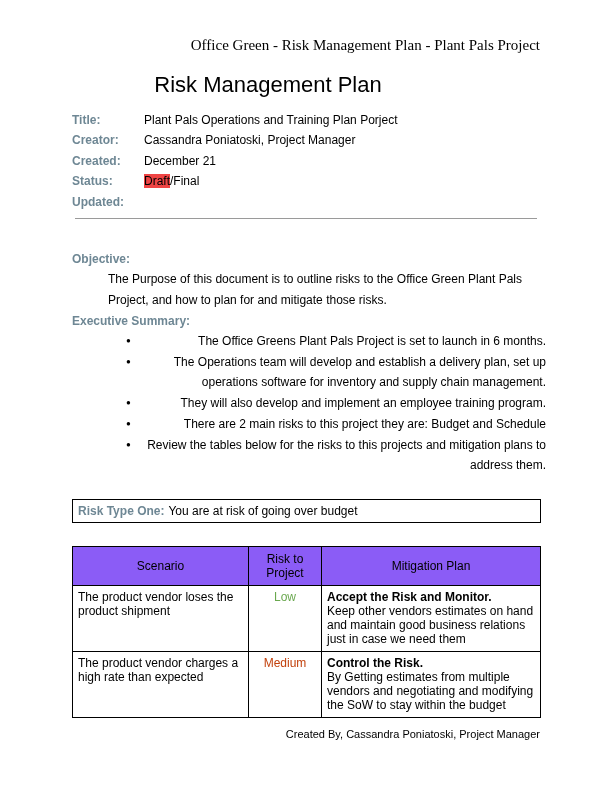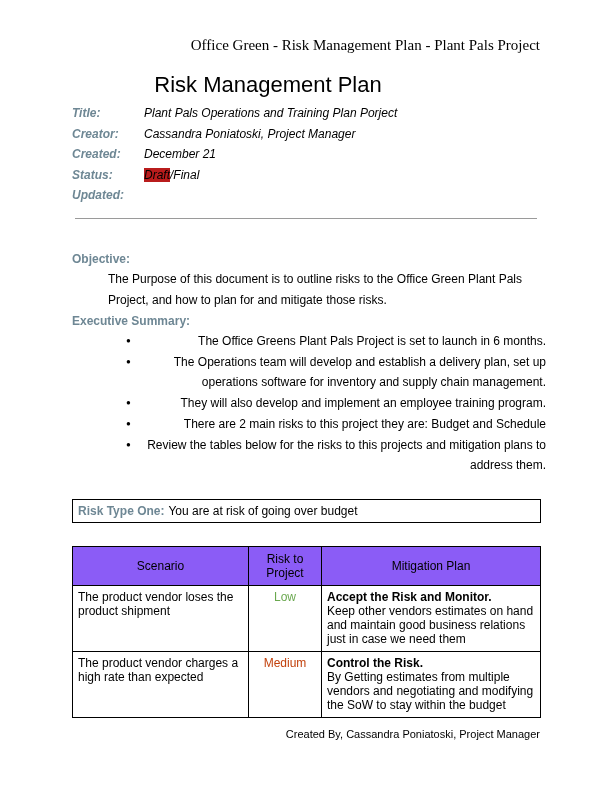--- a/index.html
+++ b/index.html
@@ -2,23 +2,23 @@
 <html><head>
 <meta charset="utf-8">
 <style>
   html, body { margin: 0; padding: 0; background: #ffffff; }
   body { width: 612px; height: 792px; position: relative; overflow: hidden;
          font-family: "Liberation Sans", sans-serif; color: #000; }
   .header { position: absolute; top: 37px; right: 72px; font-size: 15px; font-family: Liberation Serif, serif; }
   .title { position: absolute; top: 72px; left: 0; width: 536px; text-align: center;
            font-size: 22px; }
   .meta { position: absolute; top: 106px; left: 72px; font-size: 12px; }
-  .meta-row { height: 20.6px; display: flex; align-items: flex-start; font-style: italic; }
+  .meta-row { height: 20.6px; display: flex; align-items: flex-end; }
   .meta-label { width: 72px; color: #6e8794; font-weight: bold; }
-  .hl { background: #b91c1c; }
+  .hl { background: #ef4444; }
   .rule { position: absolute; top: 218px; left: 75px; width: 462px; border-top: 1px solid #9a9a9a; }
   .section-label { color: #6e8794; font-weight: bold; font-size: 12px; position: absolute; left: 72px; }
   .objective-text { position: absolute; top: 269px; left: 108px; width: 440px; font-size: 12px; line-height: 21px; }
   .bullets { position: absolute; top: 331px; left: 126px; width: 420px; margin: 0; padding: 0; list-style: none; font-size: 12px; line-height: 20.7px; text-align: right; }
   .bullets li { position: relative; padding-left: 18px; }
   .bullets li::before { content: "●"; position: absolute; left: 0; font-size: 8px; top: 0; }
   .risk-box { position: absolute; top: 499px; left: 72px; width: 466px; height: 24px; border: 1px solid #000;
               font-size: 12px; display: flex; align-items: center; padding-left: 5px; box-sizing: border-box; width: 469px; }
   .risk-box .lbl { color: #6e8794; font-weight: bold; margin-right: 4px; }
   table { position: absolute; top: 546px; left: 72px; width: 469px; border-collapse: collapse; font-size: 12px; }

